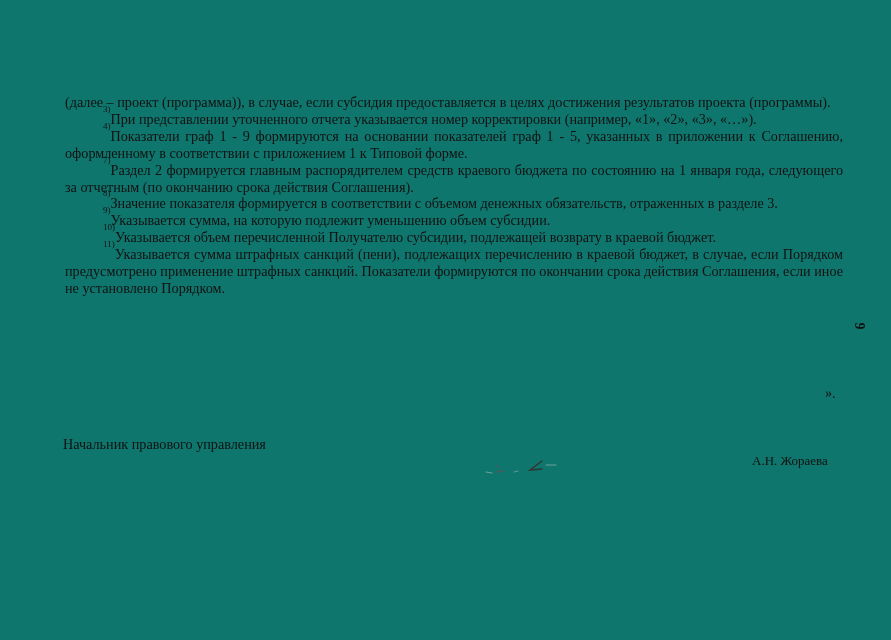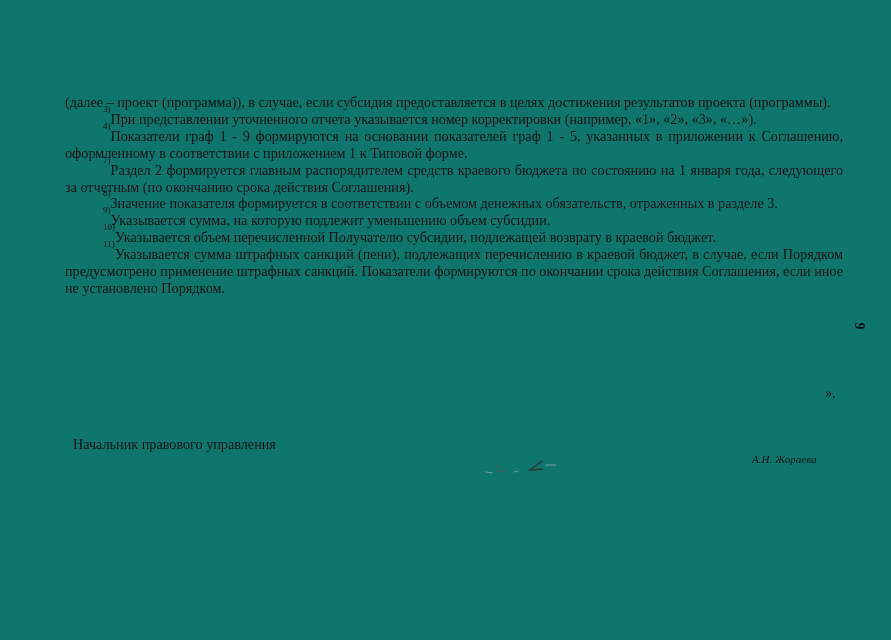--- a/index.html
+++ b/index.html
@@ -49,28 +49,26 @@
     left: 825px;
     top: 385px;
     font-size: 14.2px;
   }
   .signature-block {
     position: absolute;
     left: 63px;
     top: 436px;
     font-size: 14.2px;
     line-height: 17.5px;
-    margin-left: 10px;
   }
   .signature-name {
     position: absolute;
     left: 752px;
     top: 453px;
-    font-size: 11px;
-    font-style: italic;
+    font-size: 13px;
   }
   .signature-mark {
     position: absolute;
     left: 484px;
     top: 452px;
     width: 80px;
     height: 26px;
   }
   .page-number {
     position: absolute;

